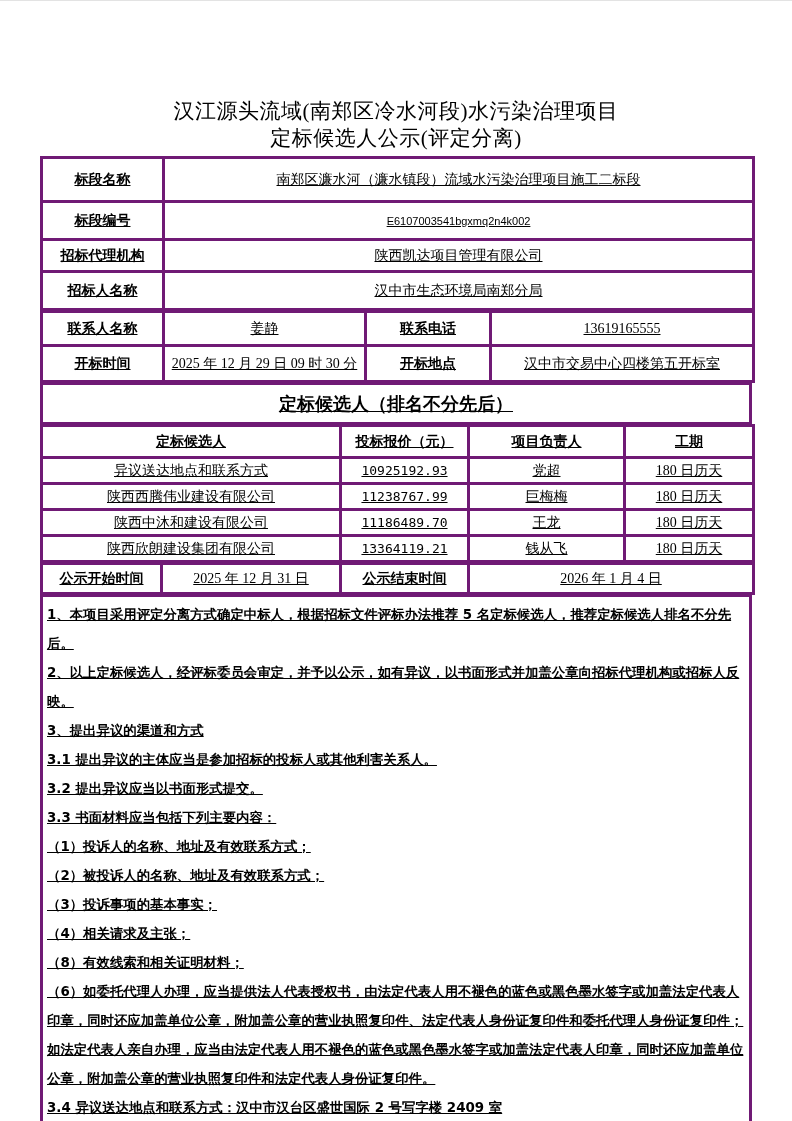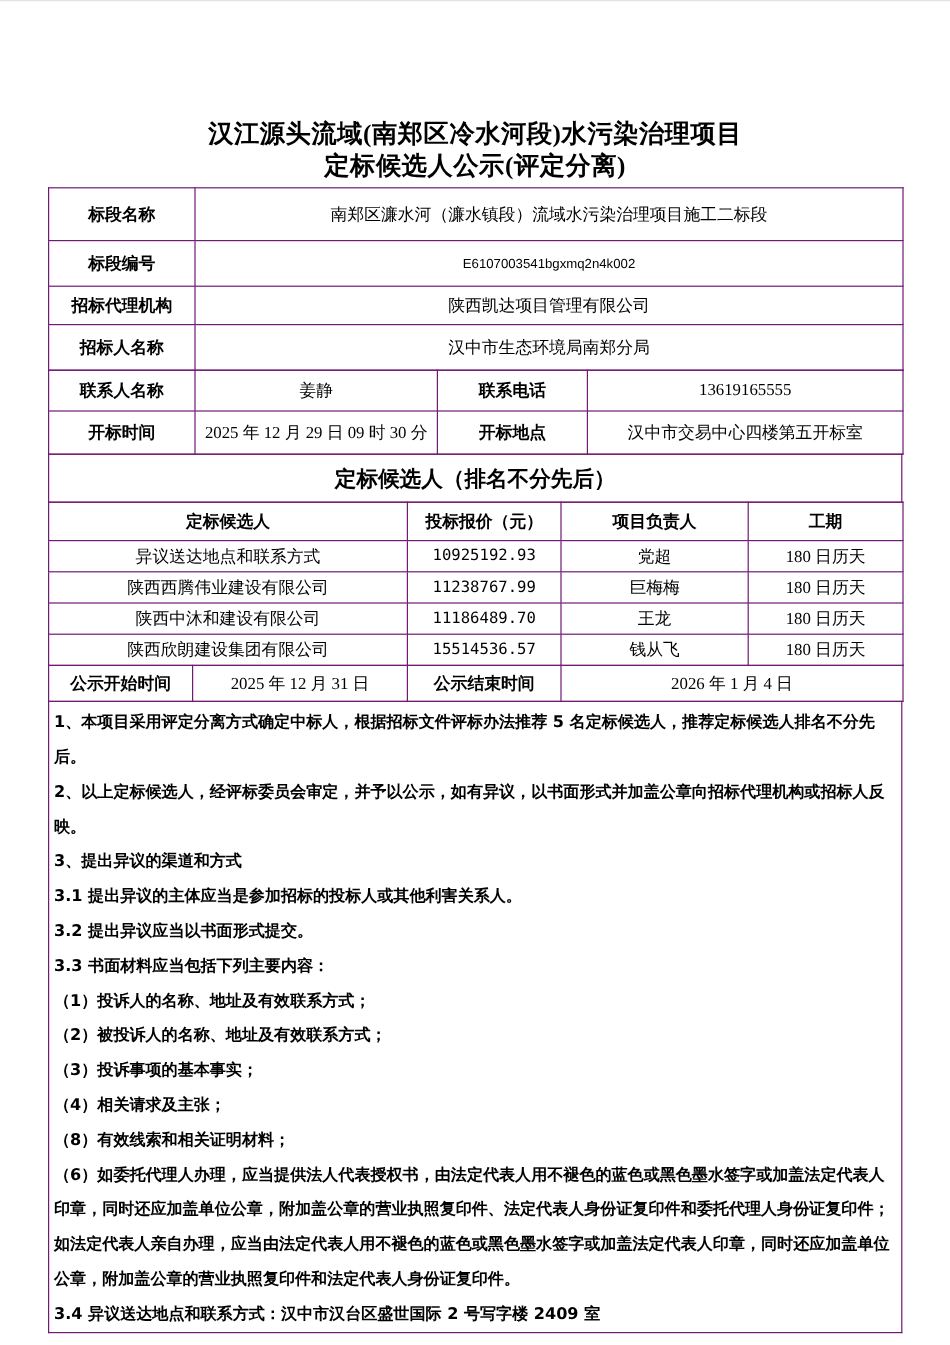--- a/index.html
+++ b/index.html
@@ -9,36 +9,37 @@
     background:#ffffff;
     color:#000;
     font-family:"Liberation Serif","DejaVu Serif",serif;
     position:relative;
     overflow:hidden;
   }
   .top-edge { position:absolute; top:0; left:0; width:792px; height:1px; background:#e3e3e3; }
   .doc-title {
     margin:98px 0 4px 0;
     text-align:center;
-    font-weight:bold;
+    font-weight:normal;
     font-size:21px;
     line-height:27px;
     letter-spacing:0.5px;
   }
   .content { width:712px; margin-left:40px; }
   table { border-collapse:collapse; table-layout:fixed; width:712px; }
   table + table { margin-top:-1px; }
   td {
-    border:1px solid #701a75;
+    border:3px solid #701a75;
     text-align:center;
     vertical-align:middle;
     font-size:14px;
     padding:1px 3px;
     overflow:hidden;
     white-space:nowrap;
+    text-decoration:underline;
   }
   .b { font-weight:bold; }
   .alnum { font-family:"Liberation Sans","DejaVu Sans",sans-serif; font-size:11px;margin-left:19px; }
   .num { font-family:"DejaVu Sans Mono","Liberation Mono",monospace; font-size:13px; }
   .section-row td { font-weight:bold; font-size:18px; }
   .notes-cell {
     text-align:left;
     vertical-align:top;
     padding:3px 4px 0 4px;
     white-space:normal;
@@ -147,21 +148,21 @@
       <td>180 日历天</td>
     </tr>
     <tr style="height:26px">
       <td>陕西中沐和建设有限公司</td>
       <td class="num">11186489.70</td>
       <td>王龙</td>
       <td>180 日历天</td>
     </tr>
     <tr style="height:26px">
       <td>陕西欣朗建设集团有限公司</td>
-      <td class="num">15514536.57</td>
+      <td class="num">13364119.21</td>
       <td>钱从飞</td>
       <td>180 日历天</td>
     </tr>
   </tbody>
     </table>
 
   <table>
     <colgroup>
         <col style="width:120px">
         <col style="width:179px">

